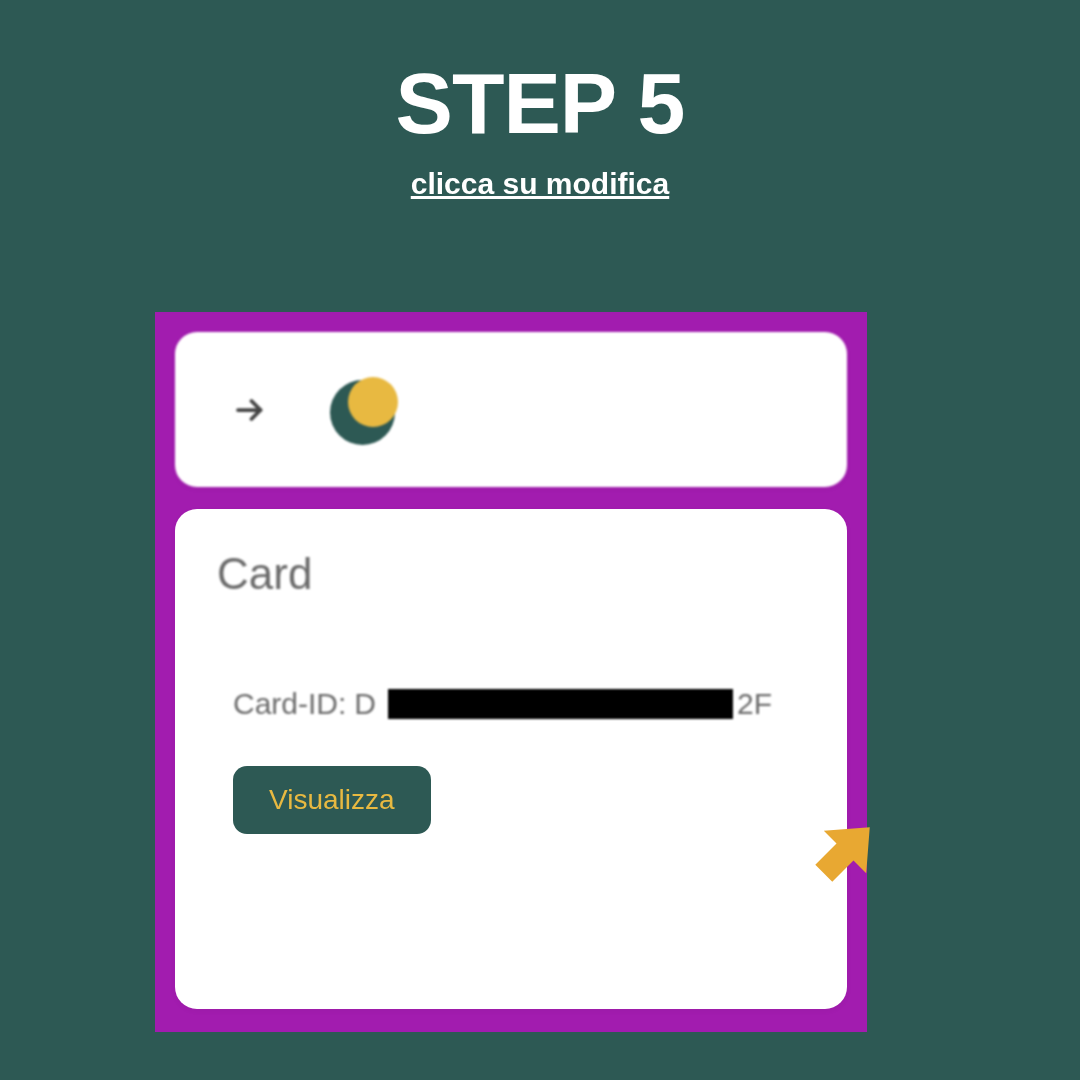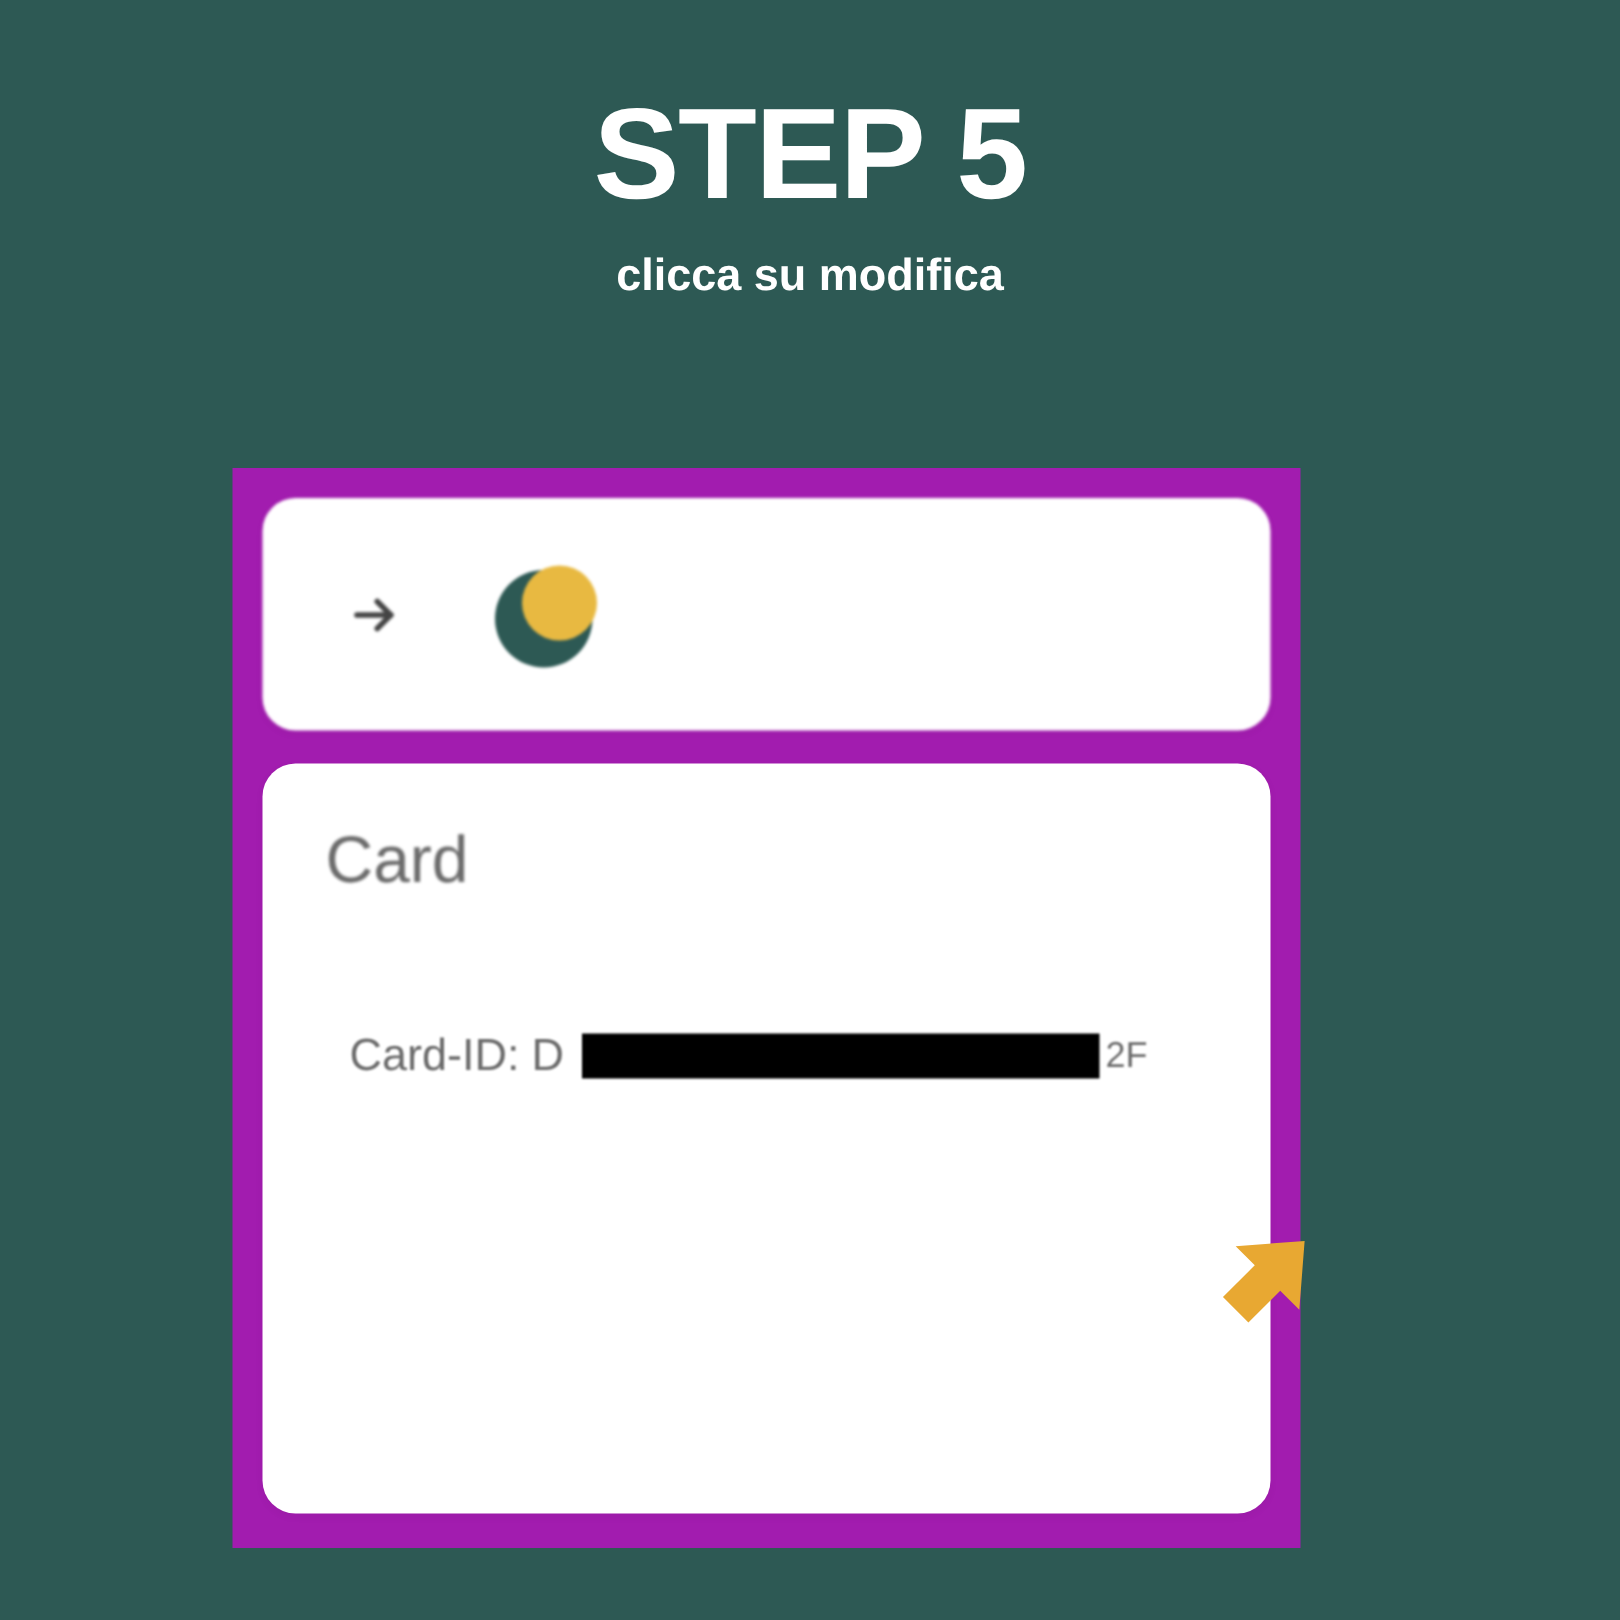--- a/index.html
+++ b/index.html
@@ -20,20 +20,21 @@
       font-size: 86px;
       font-weight: 800;
       letter-spacing: -1px;
       line-height: 1;
     }
     .subtitle {
       font-size: 30px;
       font-weight: 700;
       margin-top: 18px;
       line-height: 1.35;
+      text-decoration: underline;
     }
     .screenshot-container {
       position: absolute;
       left: 155px;
       top: 312px;
       width: 712px;
       height: 720px;
       background: #a21caf;
       padding: 20px;
     }
@@ -107,21 +108,21 @@
       color: #6b6b6b;
       font-weight: 400;
     }
     .redacted {
       width: 345px;
       height: 30px;
       background: #000;
       margin-left: 4px;
     }
     .card-id-suffix {
-      font-size: 24px;
+      font-size: 30px;
       color: #6b6b6b;
       font-weight: 400;
       margin-left: -4px;
     }
     .button-row {
       display: flex;
       gap: 24px;
       padding-left: 16px;
     }
     .btn {
@@ -173,20 +174,21 @@
 
   <div class="main-card">
     <div class="card-title">Card</div>
     <div class="card-id-row">
       <span class="card-id-label">Card-ID:</span>
       <span class="card-id-label">D</span>
       <div class="redacted"></div>
       <span class="card-id-suffix">2F</span>
     </div>
     <div class="button-row">
+      <button class="btn">Visualizza</button>
     </div>
   </div>
 
   <div class="pointer-arrow">
     <svg width="100" height="100" viewBox="0 0 100 100">
       <g transform="rotate(45 50 50)">
         <path d="M 50 15 L 80 50 L 62 50 L 62 80 L 38 80 L 38 50 L 20 50 Z" fill="#e8a832"></path>
       </g>
     </svg>
   </div>

